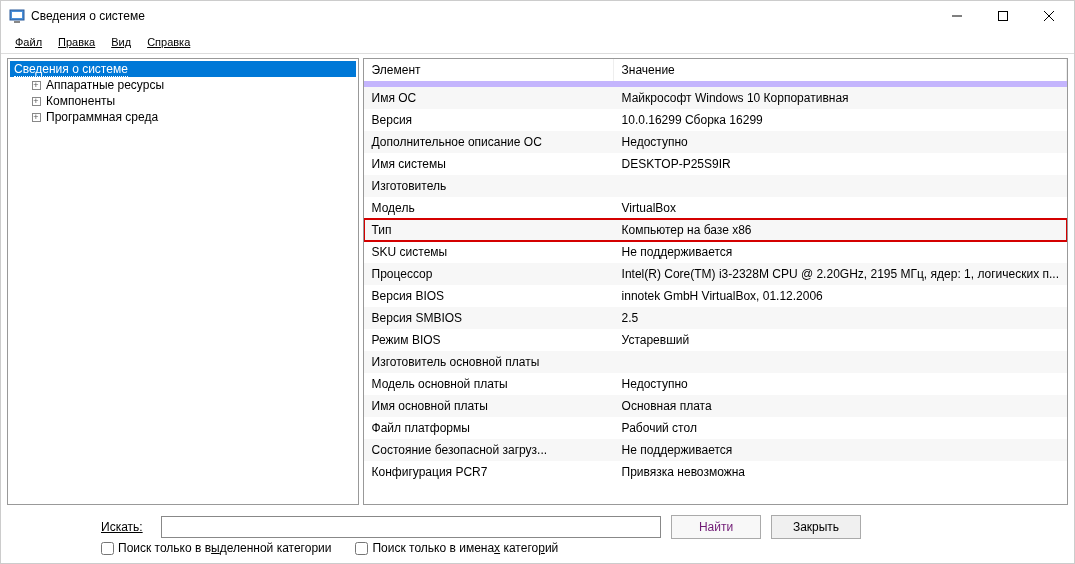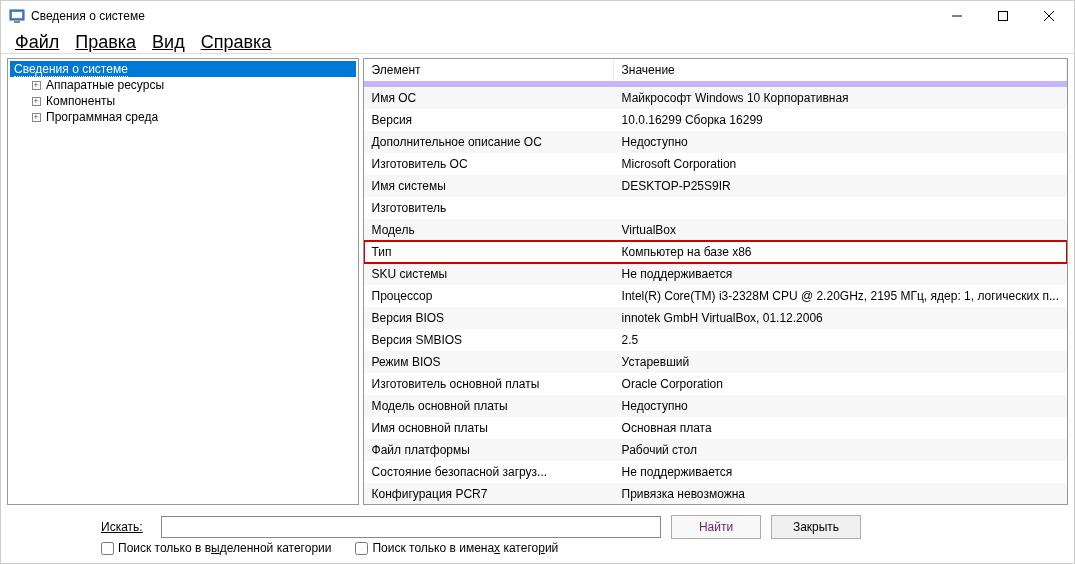--- a/index.html
+++ b/index.html
@@ -5,21 +5,21 @@
   * { box-sizing: border-box; }
   body { margin: 0; font-family: 'Segoe UI', Tahoma, sans-serif; font-size: 12px; background: #fff; color: #000; }
   .window { width: 1075px; height: 564px; border: 1px solid #ccc; display: flex; flex-direction: column; background: #fff; }
   .titlebar { height: 30px; display: flex; align-items: center; padding: 0 2px 0 8px; background: #fff; }
   .titlebar .icon { width: 16px; height: 16px; margin-right: 6px; }
   .titlebar .title { flex: 1; font-size: 12px; }
   .win-controls { display: flex; }
   .win-btn { width: 46px; height: 30px; display: flex; align-items: center; justify-content: center; cursor: pointer; }
   .win-btn svg { width: 10px; height: 10px; }
   .menubar { height: 22px; display: flex; align-items: center; padding: 0 6px; background: #fff; }
-  .menu-item { padding: 2px 8px; cursor: default; font-size: 18px; }
+  .menu-item { padding: 2px 8px; cursor: default; font-size: 11px; }
   .menu-item .ul { text-decoration: underline; }
   .content { flex: 1; display: flex; border-top: 1px solid #ddd; min-height: 0; }
   .tree-panel { width: 400px; border: 1px solid #999; margin: 4px 2px 4px 6px; padding: 2px; overflow: auto; background: #fff; }
   .tree-item { display: flex; align-items: center; padding: 1px 4px; cursor: default; }
   .tree-item.selected { background: #0078d7; color: #fff; }
   .tree-item.selected .dotted { border-bottom: 1px dotted #fff; }
   .tree-expand { width: 12px; height: 12px; margin-right: 4px; display: flex; align-items: center; justify-content: center; }
   .tree-label .dotted { border-bottom: 1px dotted transparent; }
   .tree-children { padding-left: 16px; }
   .plusbox { width: 9px; height: 9px; border: 1px solid #888; display: inline-flex; align-items: center; justify-content: center; font-size: 9px; line-height: 7px; color: #555; background: #fff; }
@@ -126,24 +126,20 @@
           </div>
           <div class="data-row">
             <div class="cell col-name">Версия</div>
             <div class="cell col-value">10.0.16299 Сборка 16299</div>
           </div>
           <div class="data-row">
             <div class="cell col-name">Дополнительное описание ОС</div>
             <div class="cell col-value">Недоступно</div>
           </div>
           <div class="data-row">
-            <div class="cell col-name">Изготовитель ОС</div>
-            <div class="cell col-value">Microsoft Corporation</div>
-          </div>
-          <div class="data-row">
             <div class="cell col-name">Имя системы</div>
             <div class="cell col-value">DESKTOP-P25S9IR</div>
           </div>
           <div class="data-row">
             <div class="cell col-name">Изготовитель</div>
           </div>
           <div class="data-row">
             <div class="cell col-name">Модель</div>
             <div class="cell col-value">VirtualBox</div>
           </div>
@@ -166,21 +162,20 @@
           <div class="data-row">
             <div class="cell col-name">Версия SMBIOS</div>
             <div class="cell col-value">2.5</div>
           </div>
           <div class="data-row">
             <div class="cell col-name">Режим BIOS</div>
             <div class="cell col-value">Устаревший</div>
           </div>
           <div class="data-row">
             <div class="cell col-name">Изготовитель основной платы</div>
-            <div class="cell col-value">Oracle Corporation</div>
           </div>
           <div class="data-row">
             <div class="cell col-name">Модель основной платы</div>
             <div class="cell col-value">Недоступно</div>
           </div>
           <div class="data-row">
             <div class="cell col-name">Имя основной платы</div>
             <div class="cell col-value">Основная плата</div>
           </div>
           <div class="data-row">

